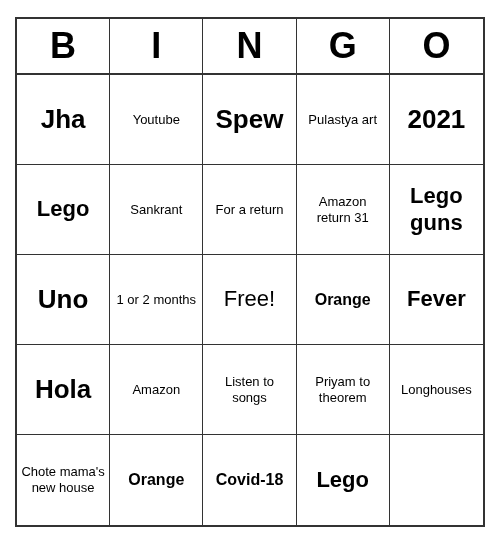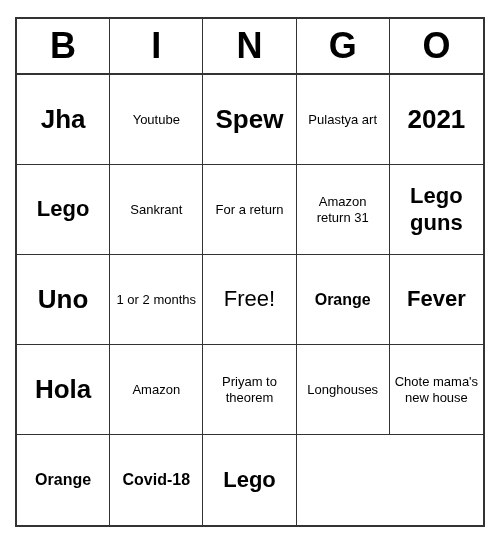--- a/index.html
+++ b/index.html
@@ -148,20 +148,23 @@
       <div class="bingo-cell">
         <span class="cell-text large">Fever</span>
       </div>
       <div class="bingo-cell">
         <span class="cell-text xlarge">Hola</span>
       </div>
       <div class="bingo-cell">
         <span class="cell-text">Amazon</span>
       </div>
       <div class="bingo-cell">
+        <span class="cell-text">Listen to songs</span>
+      </div>
+      <div class="bingo-cell">
         <span class="cell-text">Priyam to theorem</span>
       </div>
       <div class="bingo-cell">
         <span class="cell-text">Longhouses</span>
       </div>
       <div class="bingo-cell">
         <span class="cell-text">Chote mama's new house</span>
       </div>
       <div class="bingo-cell">
         <span class="cell-text medium">Orange</span>

